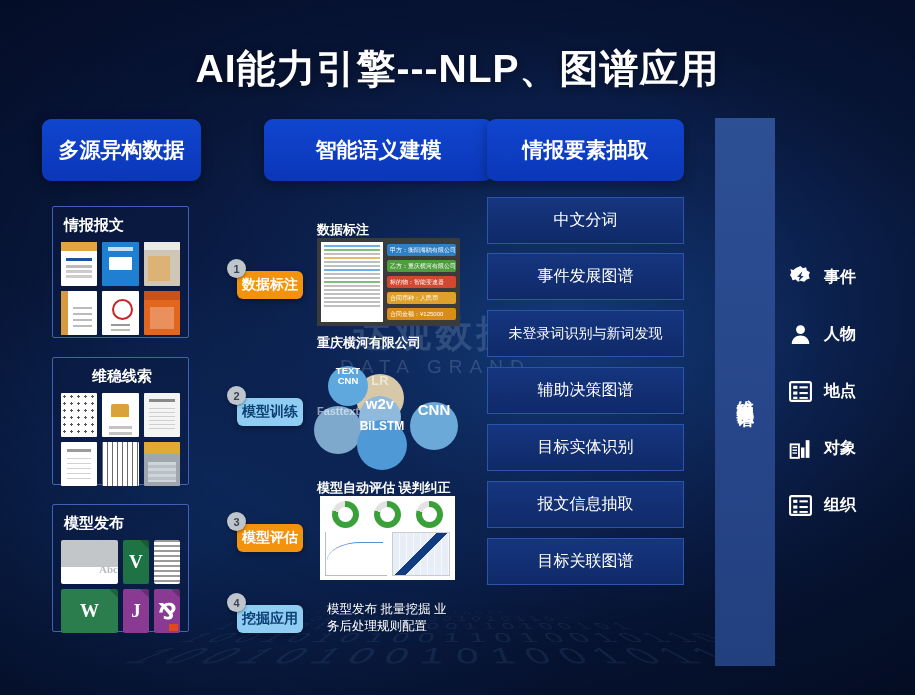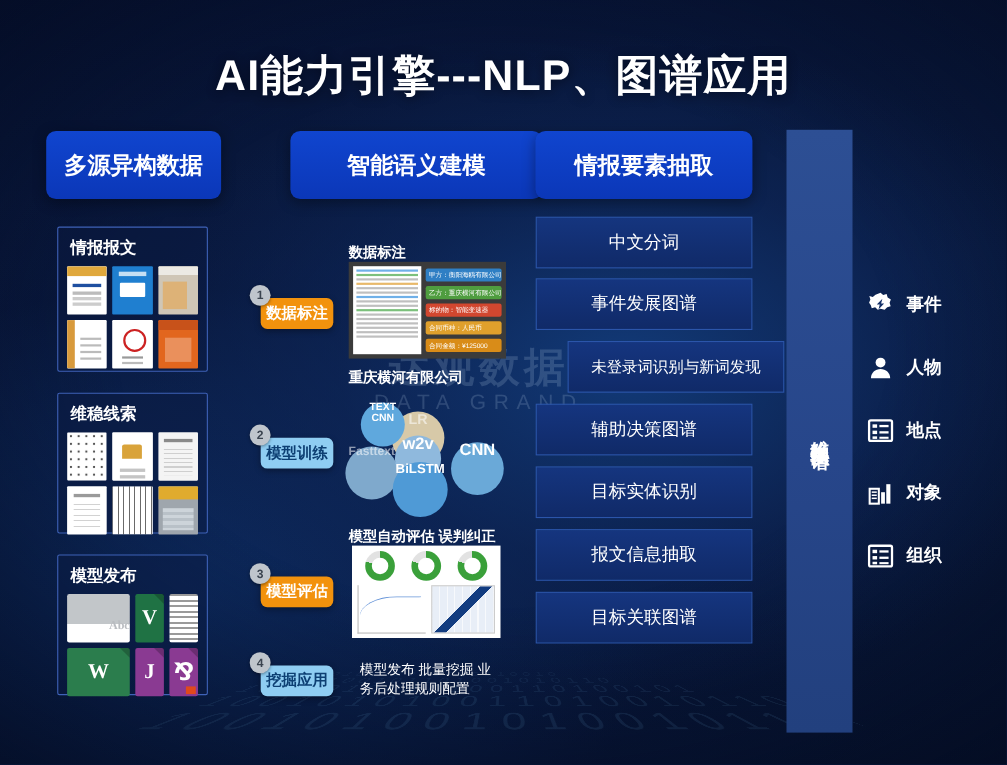--- a/index.html
+++ b/index.html
@@ -75,21 +75,21 @@
 
   
   .src-panel {
     position:absolute; left:52px; width:137px;
     border:1px solid #3f62b8;
     background:rgba(10,26,66,.45);
     border-radius:2px;
     padding:8px 8px 9px 8px;
   }
   #src0 { top:206px; height:132px; }
-  #src1 { top:357px; height:128px; }
+  #src1 { top:357px; height:128px;text-align:center; }
   #src2 { top:504px; height:128px; }
   .src-title { font-size:15px; font-weight:bold; color:#fff; margin:1px 0 7px 3px; }
   .thumb-grid { display:grid; grid-template-columns:repeat(3,1fr); gap:5px; }
   .thumb { height:44px; border-radius:1px; overflow:hidden; position:relative; background:#e9e9e9; }
 
   
   .t-a { background:#fff; }
   .t-a::before { content:""; position:absolute; left:0; right:0; top:0; height:9px; background:#e0a83c; }
   .t-a::after  { content:""; position:absolute; left:5px; right:5px; top:16px; height:3px; background:#1e4fa0; box-shadow:0 7px 0 #bbb,0 12px 0 #ccc,0 17px 0 #ccc; }
   .t-b { background:#1f7fd0; }
@@ -205,21 +205,21 @@
     border:1px solid #ccc; }
 
   
   .cap {
     position:absolute; left:487px; width:197px; height:47px;
     background:linear-gradient(180deg,#15357f 0%,#102a68 100%);
     border:1px solid #2b55aa;
     display:flex; align-items:center; justify-content:center;
     font-size:16px; color:#fff;
   }
-  .cap.small { font-size:14px;margin-left:29px; }
+  .cap.small { font-size:14px; }
 
   
   #kg-bar {
     position:absolute; left:715px; top:118px; width:60px; height:548px;
     background:linear-gradient(180deg,#2d4f94 0%,#27468a 55%,#22407e 100%);
     display:flex; align-items:center; justify-content:center;
   }
   #kg-bar .vtext {
     font-size:17px; font-weight:bold; color:#fff; line-height:1.16;
     writing-mode:vertical-rl; text-orientation:upright; letter-spacing:2px;

